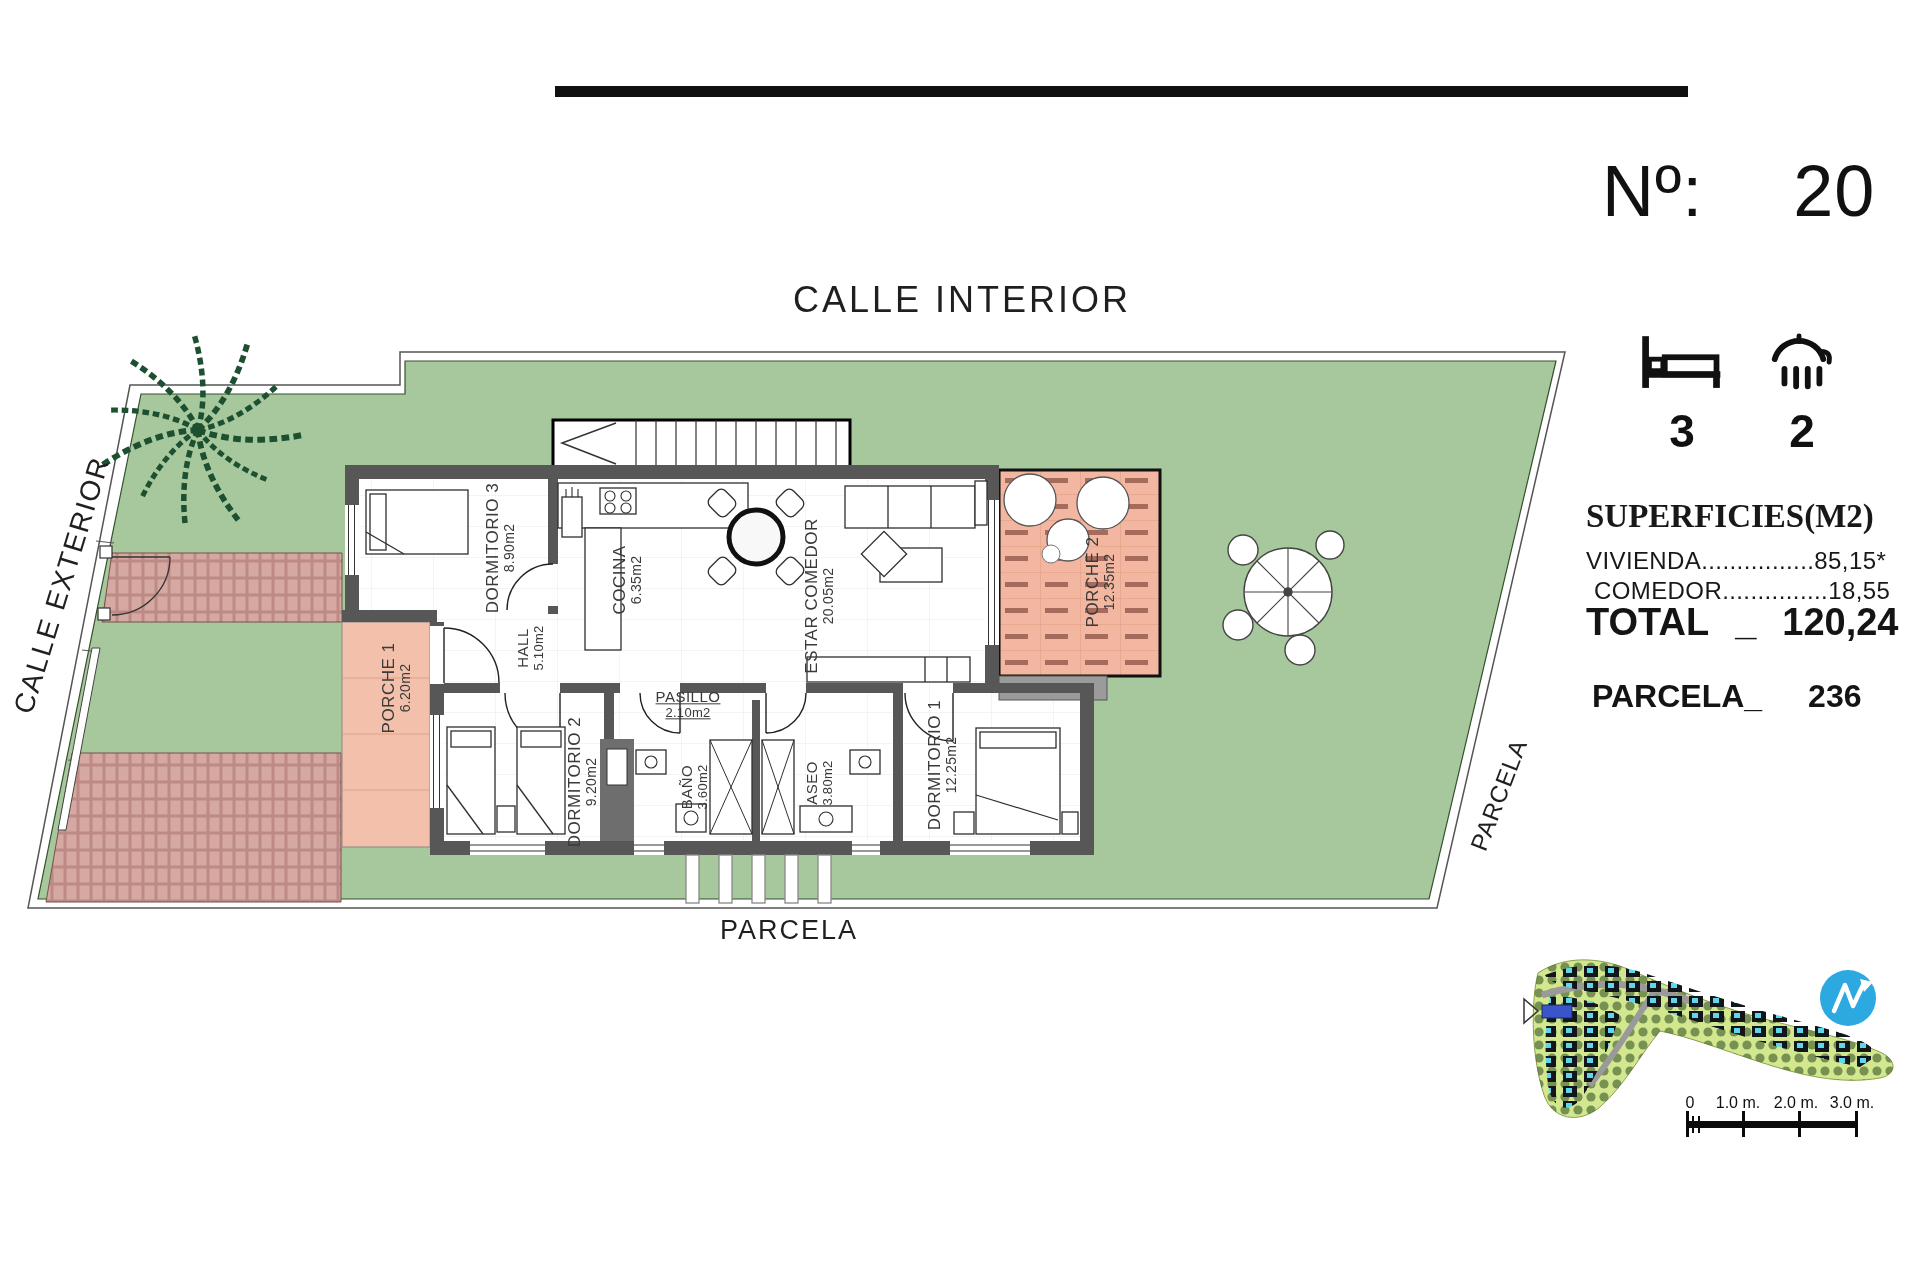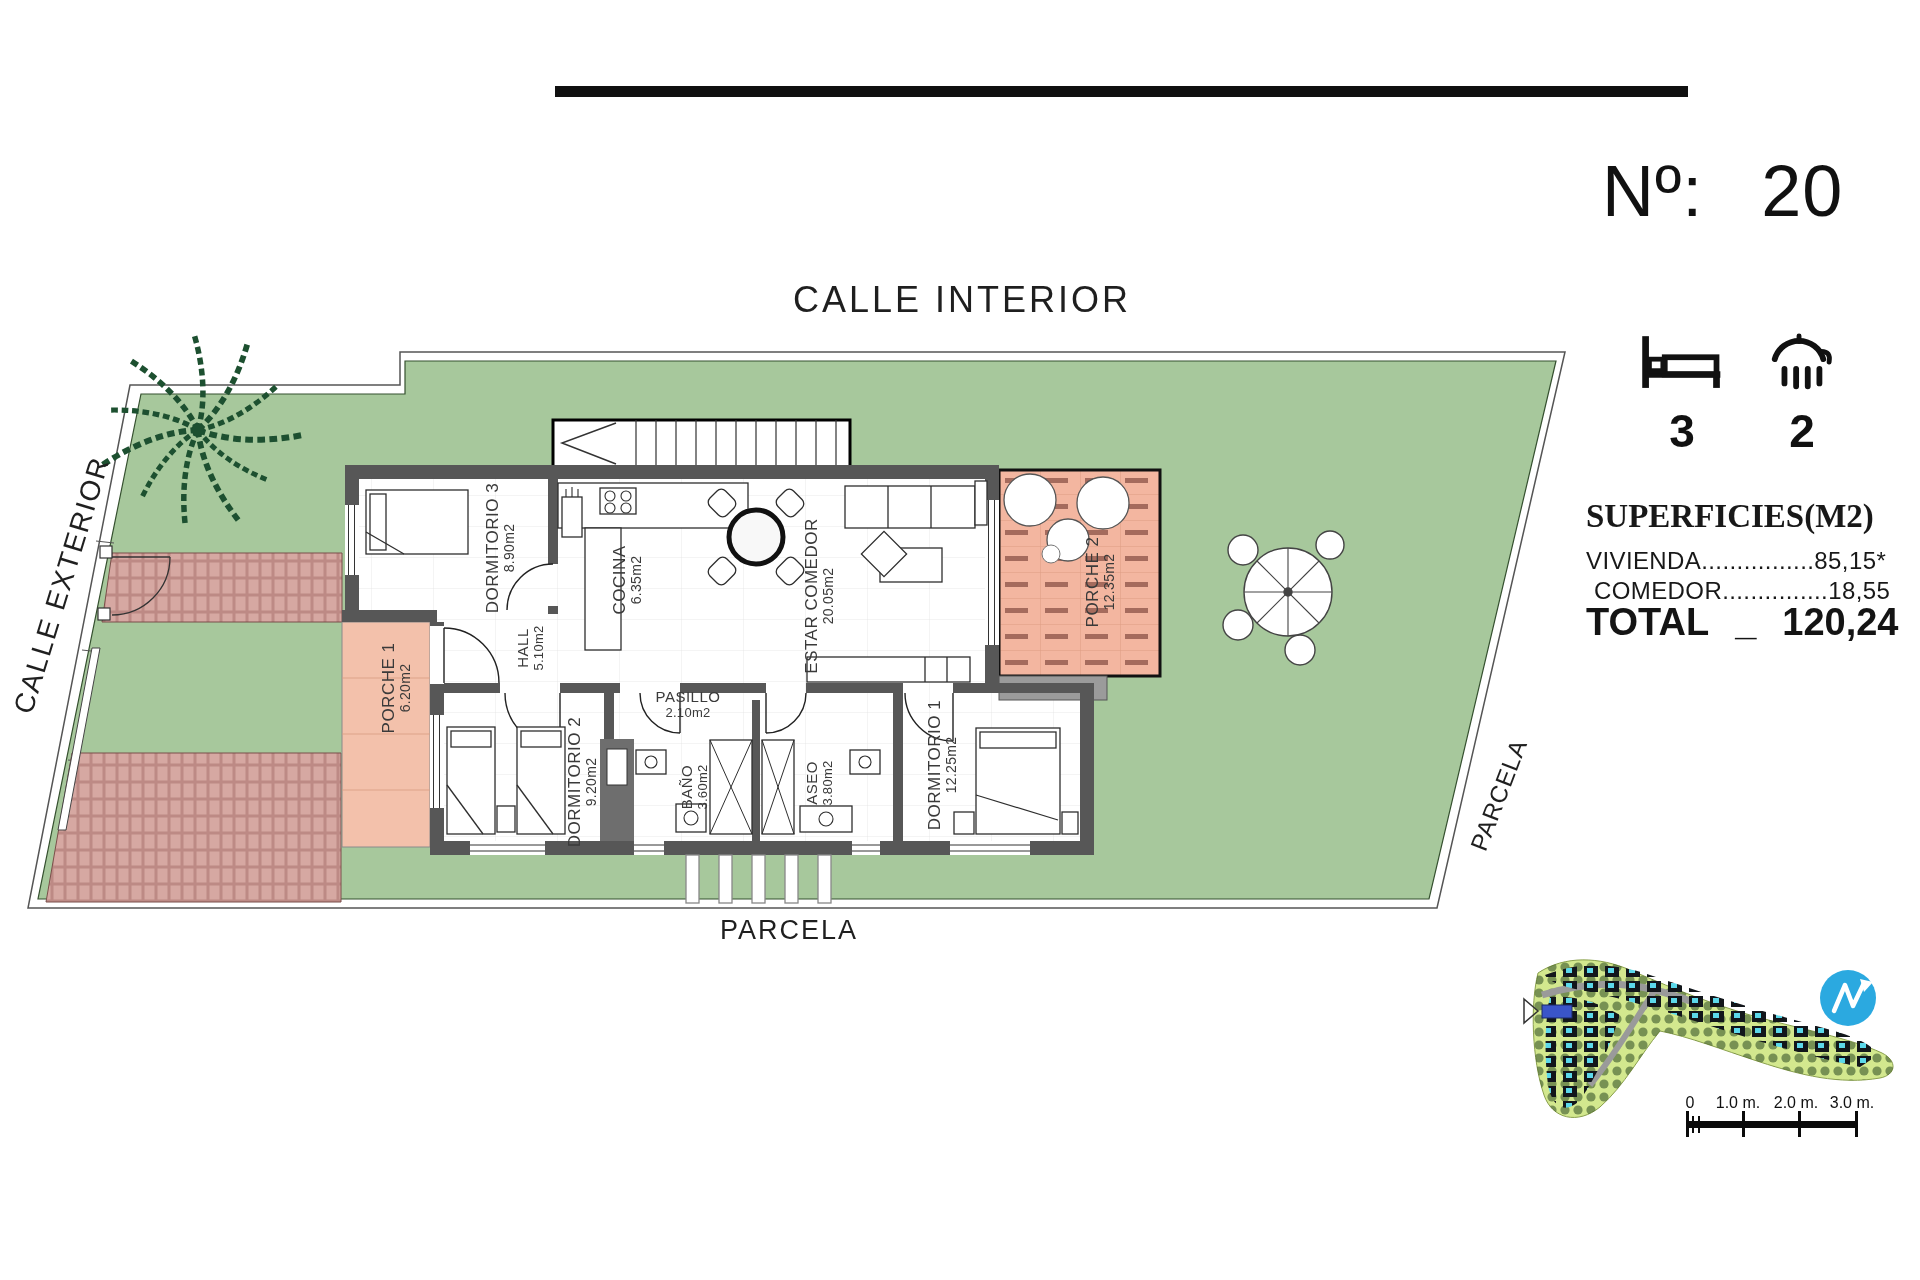--- a/index.html
+++ b/index.html
@@ -6,27 +6,27 @@
   #canvas{position:relative;width:1920px;height:1280px;background:#ffffff;overflow:hidden;
           font-family:"Liberation Sans",sans-serif;color:#1c1c1c;}
   #plan-svg{position:absolute;left:0;top:0;}
   .abs{position:absolute;}
   .lbl{position:absolute;transform:translate(-50%,-50%);white-space:nowrap;color:#1f1f1f;}
   .rotCE{transform:translate(-50%,-50%) rotate(-73deg);}
   .rotPR{transform:translate(-50%,-50%) rotate(-69deg);}
   .rlabel{position:absolute;display:flex;flex-direction:column;align-items:center;line-height:1.12;
           color:#3a3a3a;white-space:nowrap;text-align:center;
           transform:translate(-50%,-50%) rotate(-90deg);}
-  .rlabel.h{transform:translate(-50%,-50%);}
+  .rlabel.h{transform:translate(-50%,-50%);text-decoration:underline;}
   .rname{font-size:17px;letter-spacing:.5px;}
   .rarea{font-size:14px;letter-spacing:.3px;}
   .rlabel.small .rname{font-size:15px;}
   .rlabel.small .rarea{font-size:13px;}
   
-  .num-row{position:absolute;left:1602px;top:150px;display:flex;gap:58px;font-size:72px;
+  .num-row{position:absolute;left:1602px;top:150px;display:flex;gap:90px;font-size:72px;
            color:#111;letter-spacing:1px;}
   .cnt{position:absolute;transform:translateX(-50%);font-size:46px;font-weight:bold;color:#111;}
   .surf-title{position:absolute;left:1586px;top:498px;font-size:33px;font-weight:bold;
               letter-spacing:0px;color:#181818;font-family:Liberation Serif, serif;}
   .surf-row{position:absolute;font-size:24px;color:#181818;letter-spacing:.4px;}
   .total-row{position:absolute;left:1586px;top:601px;font-size:38px;font-weight:bold;color:#141414;
              display:flex;align-items:flex-end;justify-content:space-between;}
   .total-row .sep{margin:0 26px;}
   .pv-row{position:absolute;font-size:32px;font-weight:bold;color:#141414;display:flex;}
   
@@ -352,20 +352,24 @@
   <div class="surf-row" style="left:1594px;top:577px">
     <span>COMEDOR</span><span>...............</span><span>18,55</span>
   </div>
 
   <div class="total-row">
     <span>TOTAL</span>
     <span class="sep">_</span>
     <span>120,24</span>
   </div>
 
+  <div class="pv-row" style="left:1592px;top:678px">
+    <span>PARCELA_</span>
+    <span style="margin-left:46px">236</span>
+  </div>
 
   <div id="scalebar">
     <span class="tick-label" style="left:4px">0</span>
     <span class="tick-label" style="left:52px">1.0 m.</span>
     <span class="tick-label" style="left:110px">2.0 m.</span>
     <span class="tick-label" style="left:166px">3.0 m.</span>
     <div class="bar"></div>
     <div class="tick" style="left:0px"></div>
     <div class="tick sm" style="left:6px"></div>
     <div class="tick sm" style="left:12px"></div>

